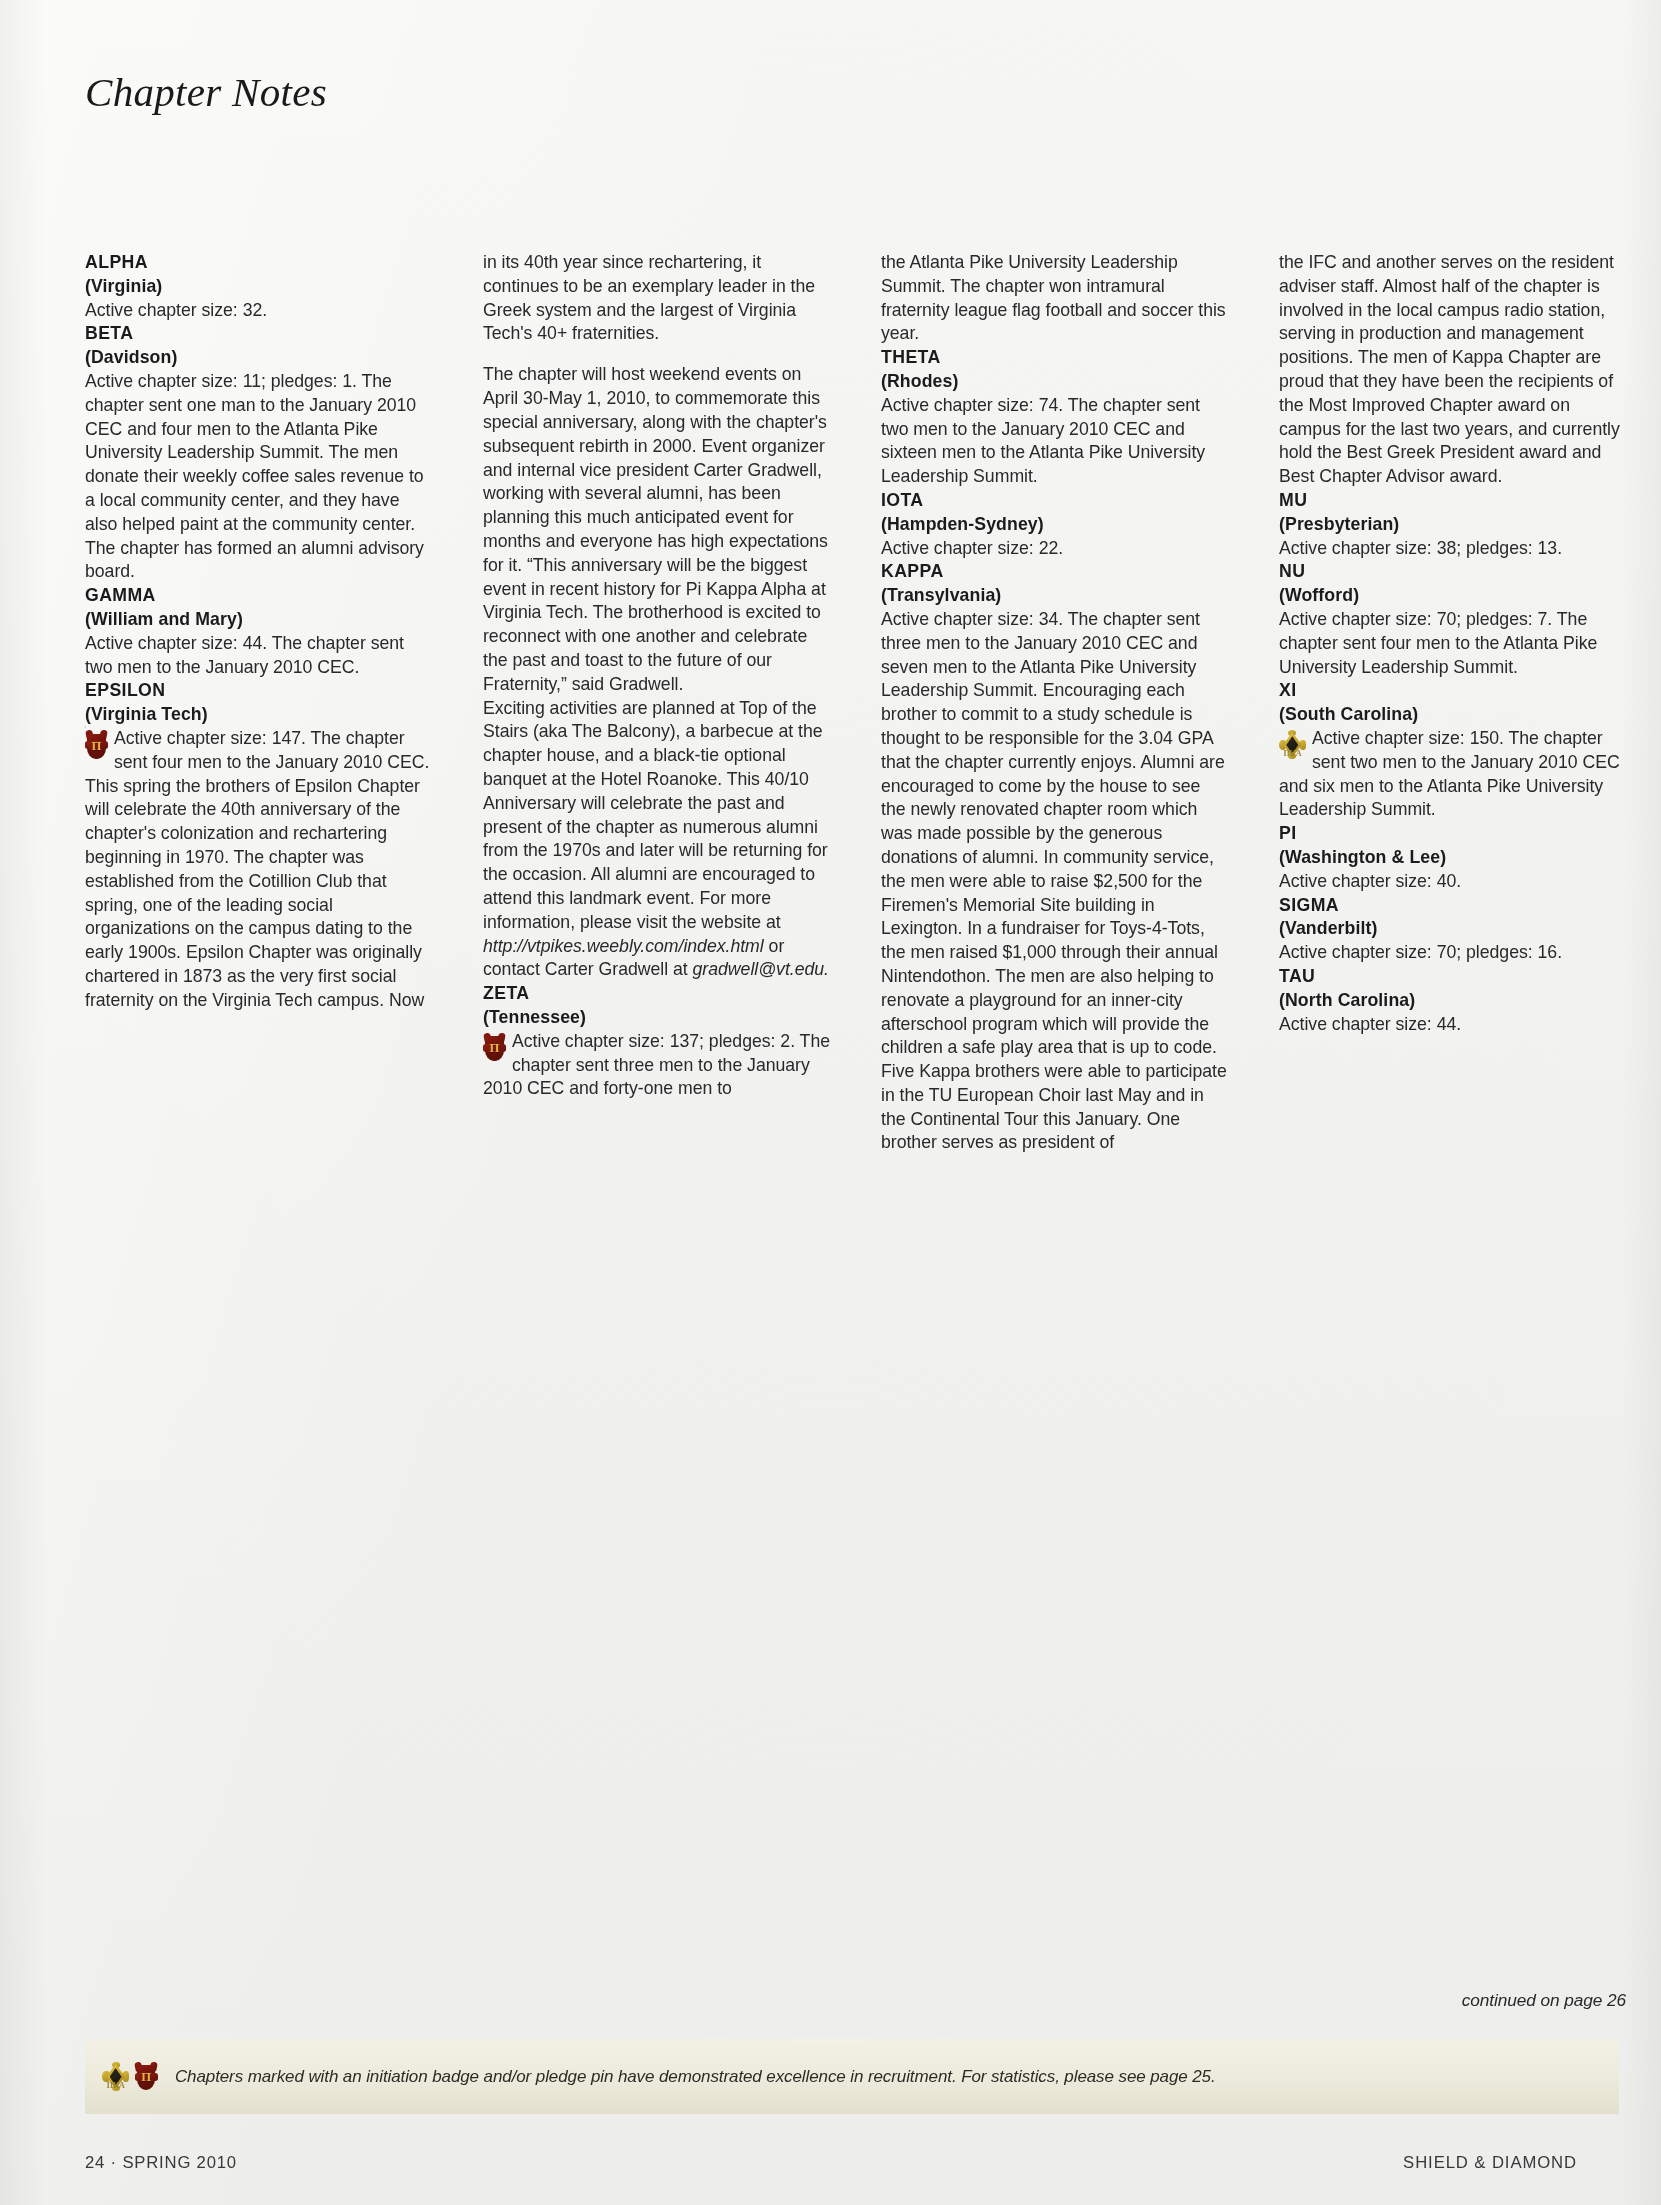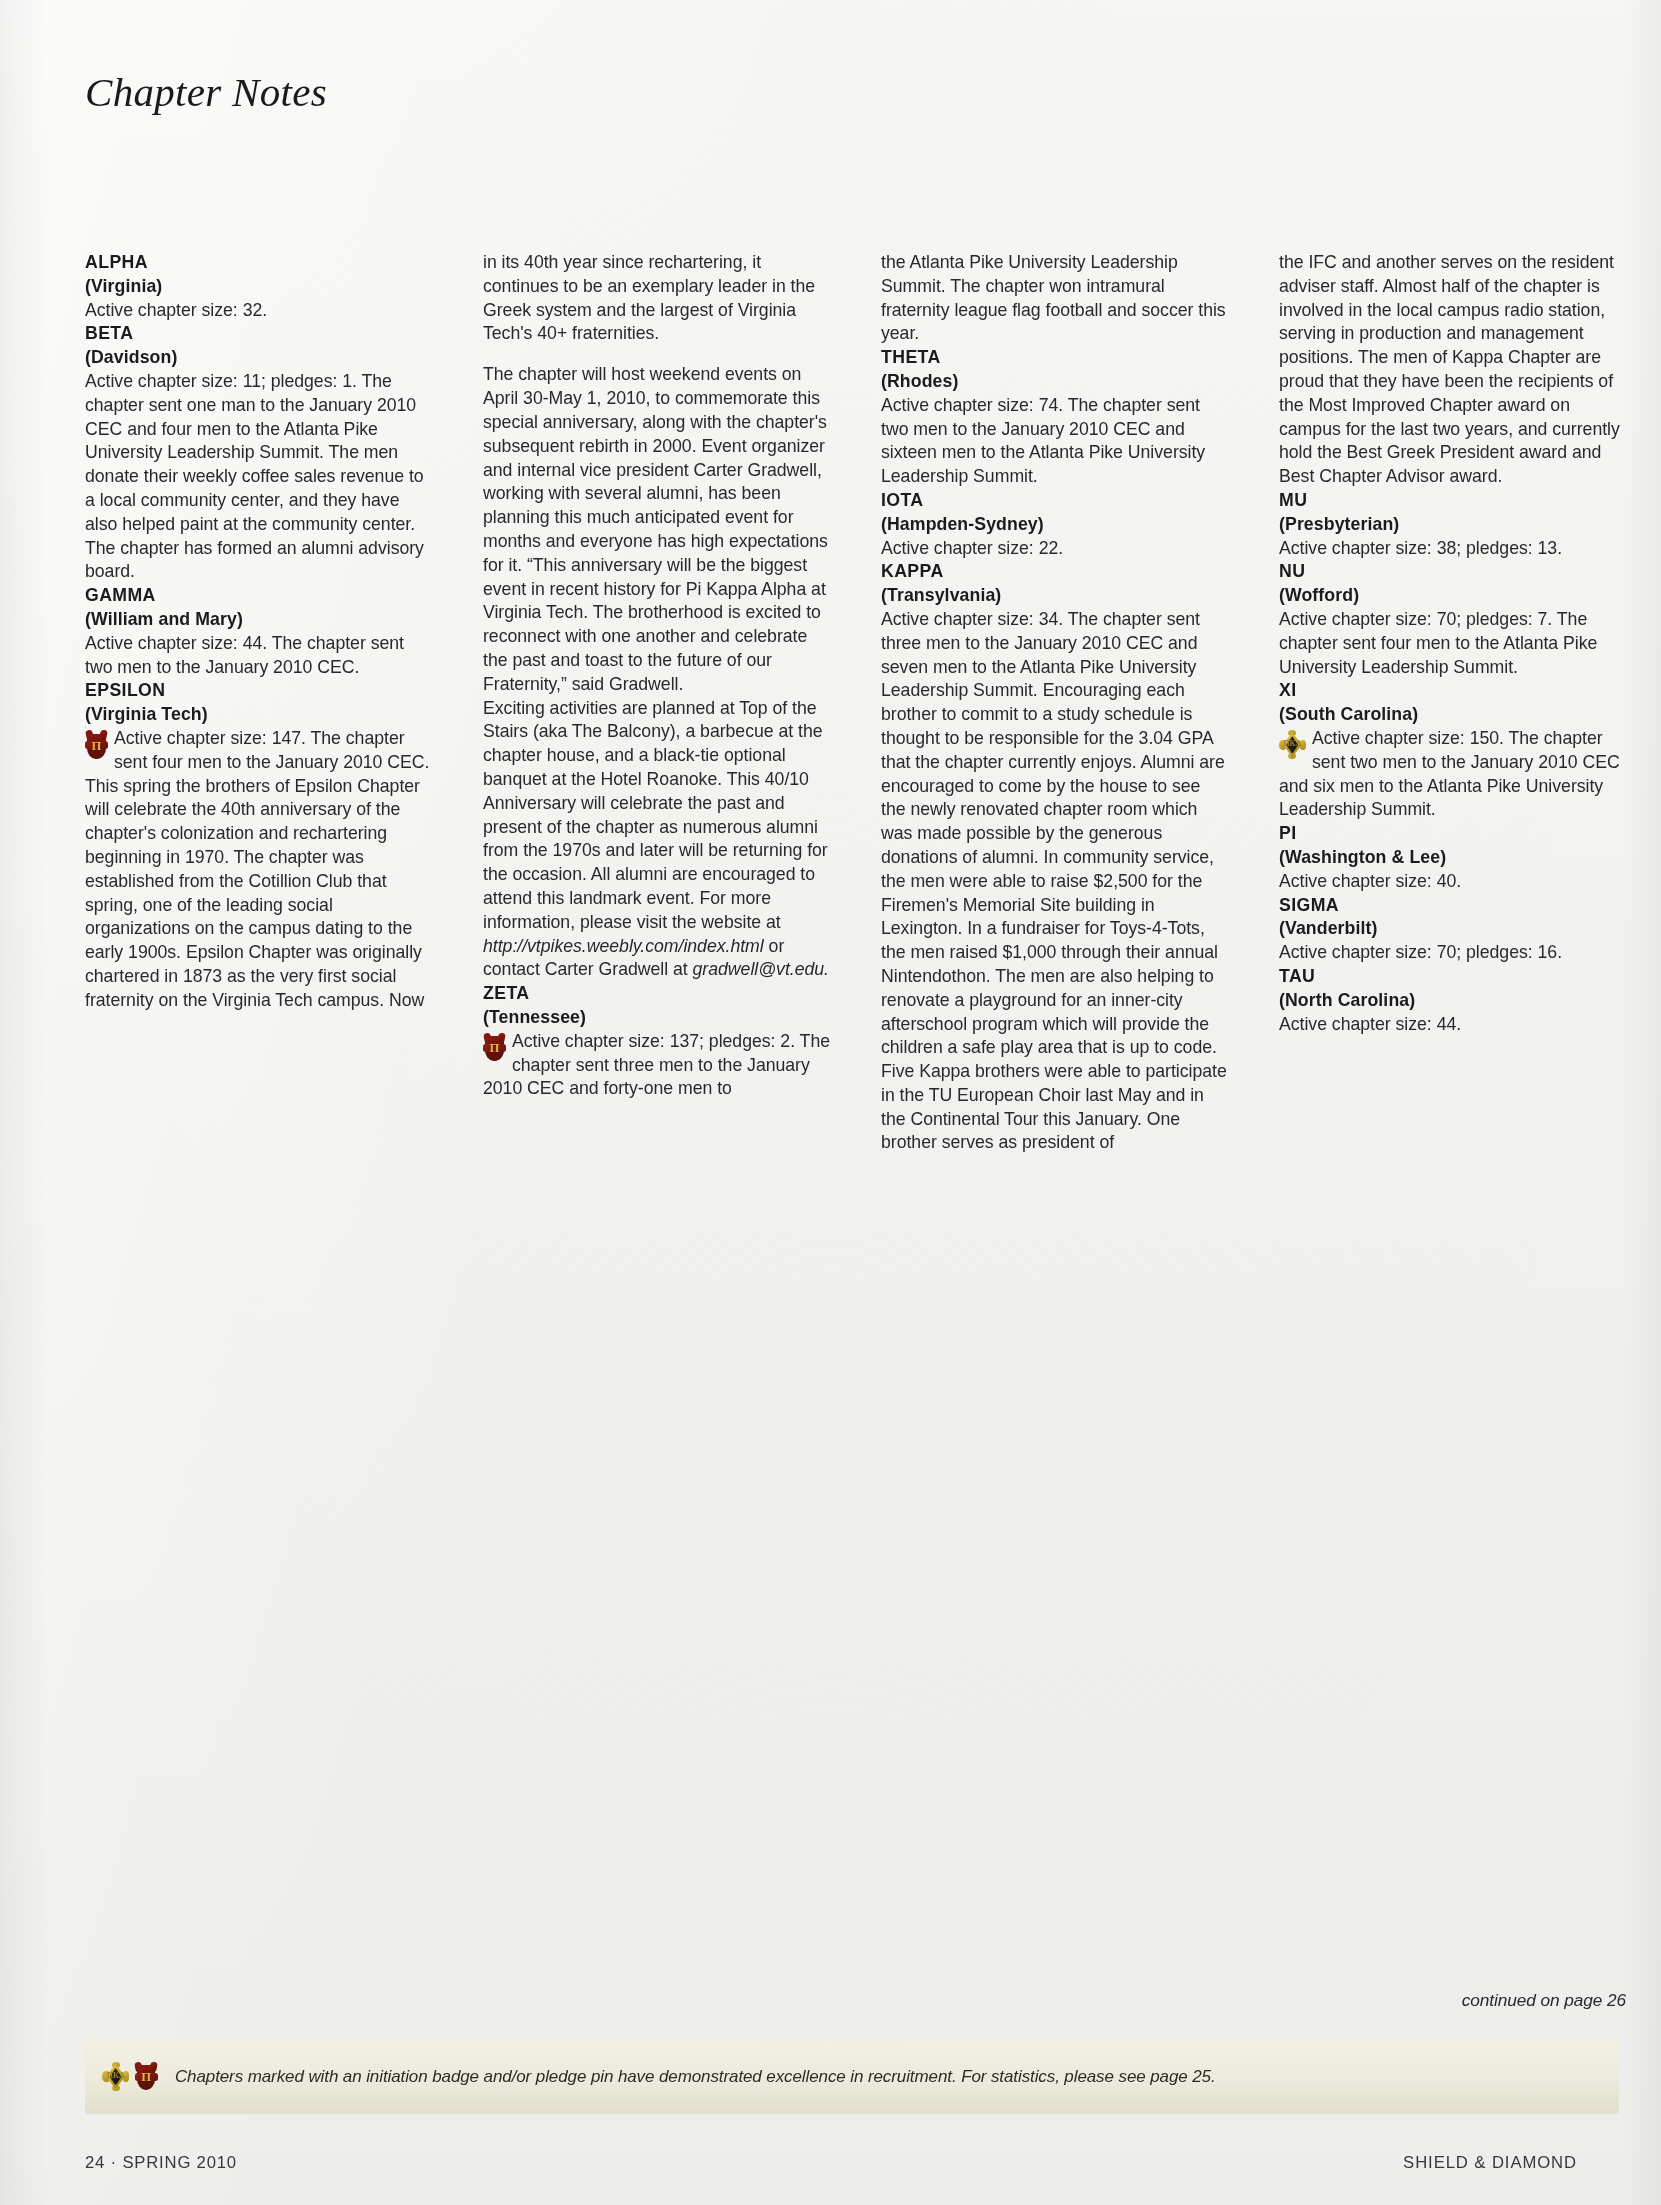--- a/index.html
+++ b/index.html
@@ -175,21 +175,21 @@
     position: absolute;
     left: 9.3px;
     width: 8px; height: 6px;
     background: linear-gradient(150deg, #ddbe41, #a8881d);
     border-radius: 50%;
   }
   .pin-badge .tip.t { top: 0px; }
   .pin-badge .tip.b { bottom: 0px; }
   .pin-badge .glyph {
     position: absolute;
-    left: 0; top: 10px;
+    left: 0; top: 20px;
     width: 27px;
     text-align: center;
     font-family: "Liberation Serif", serif;
     font-size: 8px;
     font-weight: bold;
     color: #9a8530;
     line-height: 1;
     z-index: 3;
   }
 

